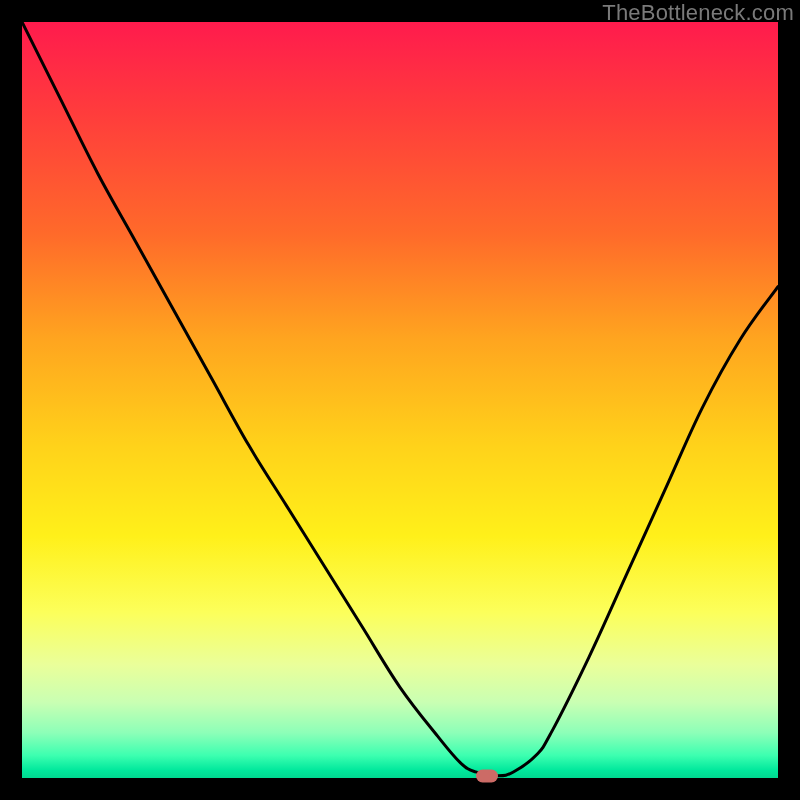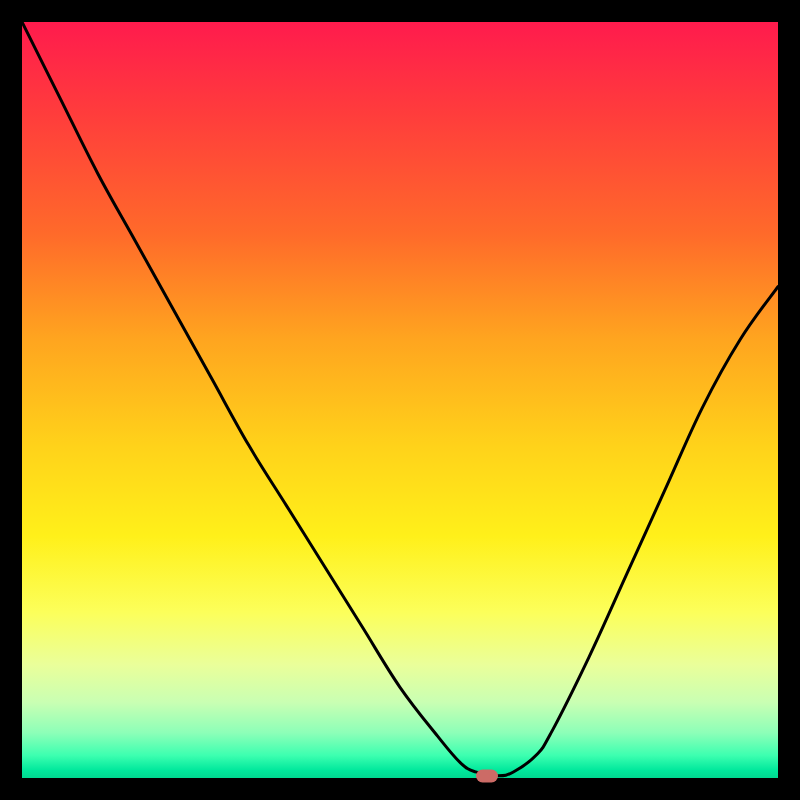--- a/index.html
+++ b/index.html
@@ -65,19 +65,20 @@
     background: #cc6b66;
     border-radius: 7px;
     z-index: 2;
     transform: translate(-50%, -50%);
   }
 </style>
 </head>
 <body>
 
 <div class="frame">
+  <div class="watermark">TheBottleneck.com</div>
   <div class="plot-area">
     <svg class="curve" viewBox="0 0 756 756" preserveAspectRatio="none">
       <path id="curve-path" d="M 0.00 0.00 C 6.80 13.61, 24.19 48.38, 37.80 75.60 C 51.41 102.82, 61.99 125.34, 75.60 151.20 C 89.21 177.06, 99.79 194.75, 113.40 219.24 C 127.01 243.73, 137.59 262.79, 151.20 287.28 C 164.81 311.77, 175.39 330.83, 189.00 355.32 C 202.61 379.81, 213.19 400.23, 226.80 423.36 C 240.41 446.49, 250.99 462.07, 264.60 483.84 C 278.21 505.61, 288.79 522.55, 302.40 544.32 C 316.01 566.09, 326.59 583.03, 340.20 604.80 C 353.81 626.57, 364.39 645.55, 378.00 665.28 C 391.61 685.01, 404.91 700.81, 415.80 714.42 C 426.69 728.03, 431.68 734.48, 438.48 740.88 C 445.28 747.28, 446.80 747.64, 453.60 749.95 C 460.40 752.27, 469.48 753.73, 476.28 753.73 C 483.08 753.73, 484.60 753.63, 491.40 749.95 C 498.20 746.28, 507.28 740.40, 514.08 733.32 C 520.88 726.24, 519.67 728.33, 529.20 710.64 C 538.73 692.95, 553.39 663.62, 567.00 635.04 C 580.61 606.46, 591.19 581.82, 604.80 551.88 C 618.41 521.94, 628.99 498.66, 642.60 468.72 C 656.21 438.78, 666.79 412.78, 680.40 385.56 C 694.01 358.34, 704.59 339.29, 718.20 317.52 C 731.81 295.75, 749.20 274.13, 756.00 264.60" fill="none" stroke="#000" stroke-width="3" stroke-linejoin="round" stroke-linecap="round"></path>
     </svg>
     <div class="marker" id="marker" style="left: 464.94px; top: 753.732px;"></div>
   </div>
 </div>
 
 </body></html>

